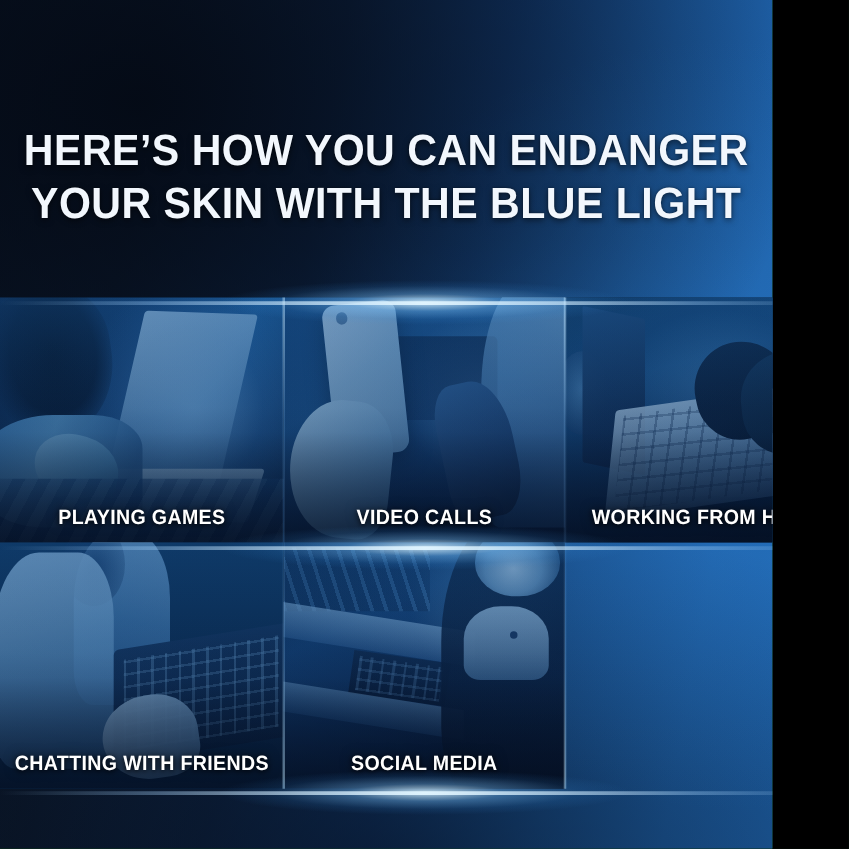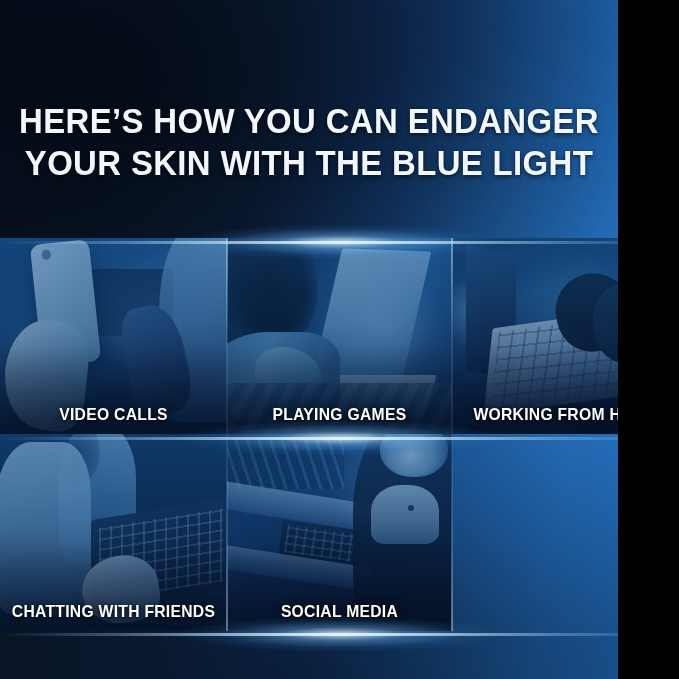--- a/index.html
+++ b/index.html
@@ -430,47 +430,47 @@
 
   <div class="headline">
     <span class="line">HERE’S HOW YOU CAN ENDANGER</span>
     <span class="line">YOUR SKIN WITH THE BLUE LIGHT</span>
   </div>
 
   <div class="grid">
 
     <div class="cell">
       <div class="photo">
-        <div class="ph ph-video">
-          <div class="bgfurn"></div>
-          <div class="person"></div>
-          <div class="sleeve"></div>
-          <div class="phone"></div>
-          <div class="holdhand"></div>
-        </div>
-      </div>
-      <div class="tint"></div>
-      <div class="shade"></div>
-      <div class="cell-label">VIDEO CALLS</div>
-    </div>
-
-    <div class="cell">
-      <div class="photo">
         <div class="ph ph-games">
           <div class="screen"></div>
           <div class="kbd"></div>
           <div class="hair"></div>
           <div class="arm"></div>
           <div class="hand"></div>
           <div class="bedding"></div>
         </div>
       </div>
       <div class="tint"></div>
       <div class="shade"></div>
       <div class="cell-label">PLAYING GAMES</div>
+    </div>
+
+    <div class="cell">
+      <div class="photo">
+        <div class="ph ph-video">
+          <div class="bgfurn"></div>
+          <div class="person"></div>
+          <div class="sleeve"></div>
+          <div class="phone"></div>
+          <div class="holdhand"></div>
+        </div>
+      </div>
+      <div class="tint"></div>
+      <div class="shade"></div>
+      <div class="cell-label">VIDEO CALLS</div>
     </div>
 
 
     <div class="cell">
       <div class="photo">
         <div class="ph ph-work">
           <div class="mug"></div>
           <div class="lid"></div>
           <div class="kb"></div>
           <div class="hand-l"></div>

